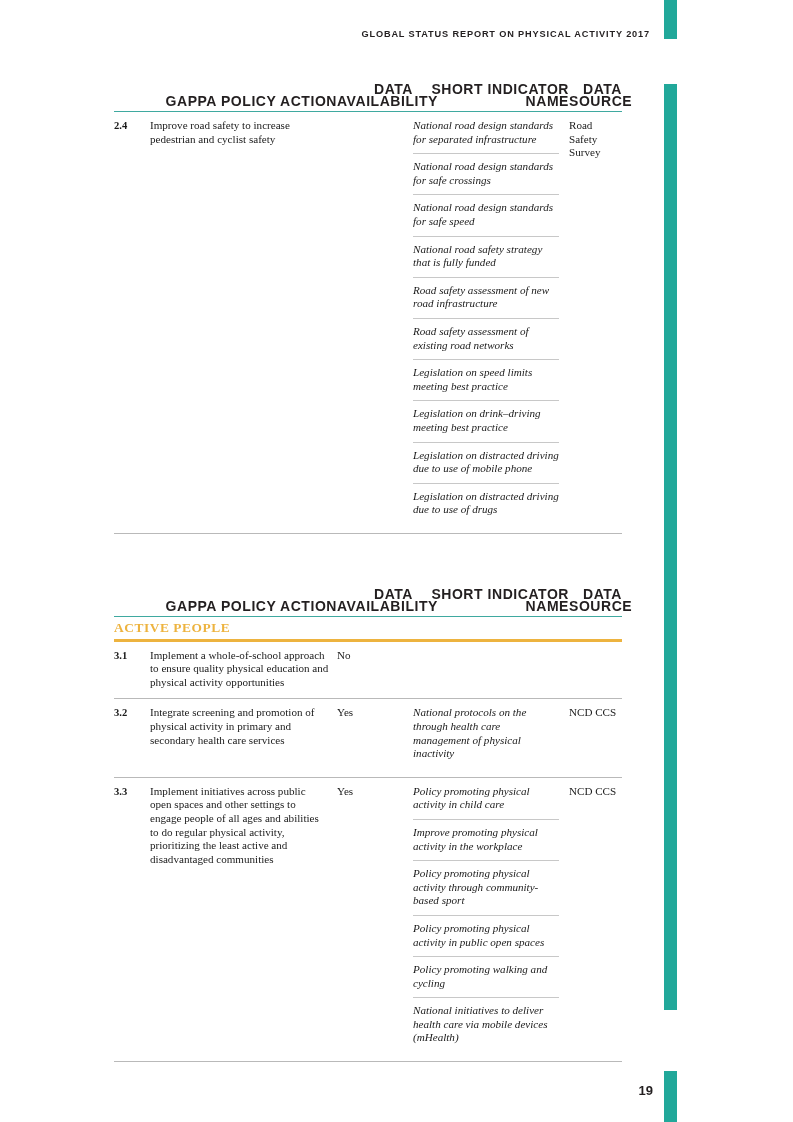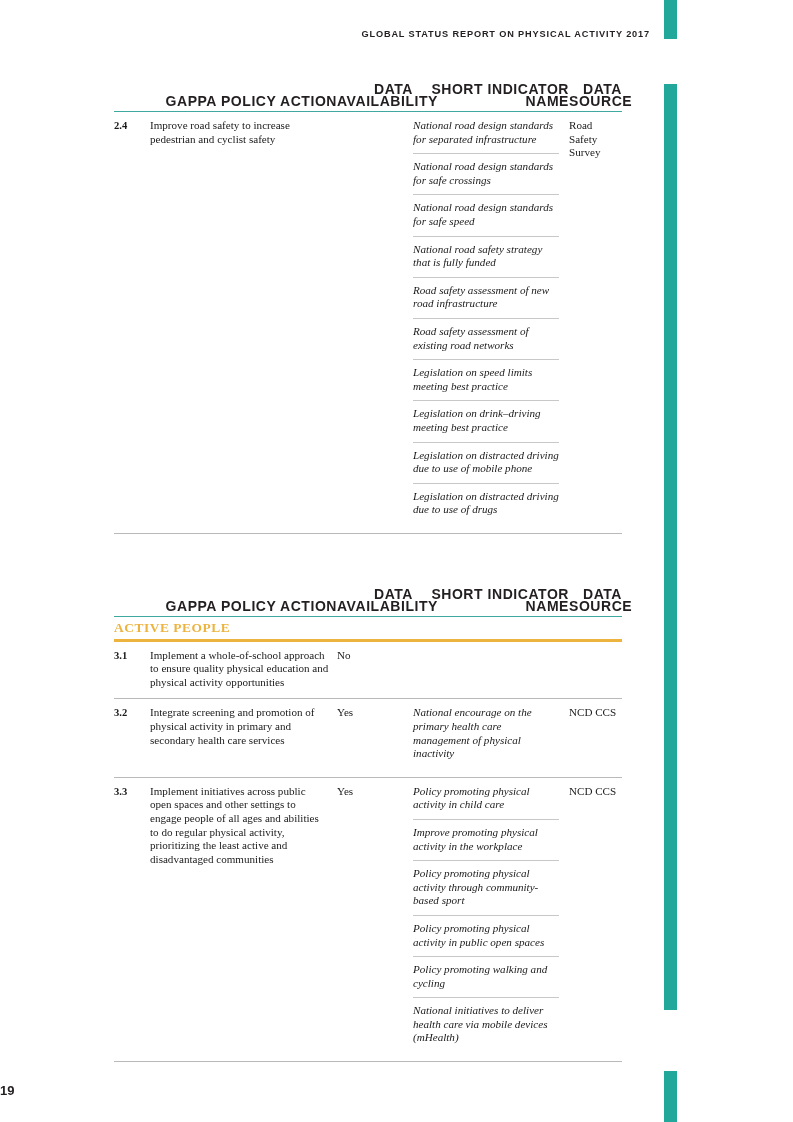--- a/index.html
+++ b/index.html
@@ -40,20 +40,21 @@
     letter-spacing: 0.85px;
     color: #231f20;
   }
 
   
   .page-number {
     position: absolute;
     top: 1083px;
     left: 0;
     width: 653px;
+    text-align: right;
     font-family: "Liberation Sans", sans-serif;
     font-weight: bold;
     font-size: 13px;
     color: #231f20;
   }
 
   
   .table-block {
     position: absolute;
     left: 114px;
@@ -240,21 +241,21 @@
             <td class="avail">No</td>
             <td class="ind"></td>
             <td class="src"></td>
           </tr>
           <tr class="policy-row">
             <td class="num">3.2</td>
             <td class="act">Integrate screening and promotion of physical activity in primary and secondary health care services</td>
             <td class="avail">Yes</td>
             <td class="ind">
               <ul class="indicator-list">
-                <li>National encourage on the primary health care management of physical inactivity</li>
+                <li>National protocols on the through health care management of physical inactivity</li>
               </ul>
             </td>
             <td class="src">NCD CCS</td>
           </tr>
           <tr class="policy-row">
             <td class="num">3.3</td>
             <td class="act">Implement initiatives across public open spaces and other settings to engage people of all ages and abilities to do regular physical activity, prioritizing the least active and disadvantaged communities</td>
             <td class="avail">Yes</td>
             <td class="ind">
               <ul class="indicator-list">

